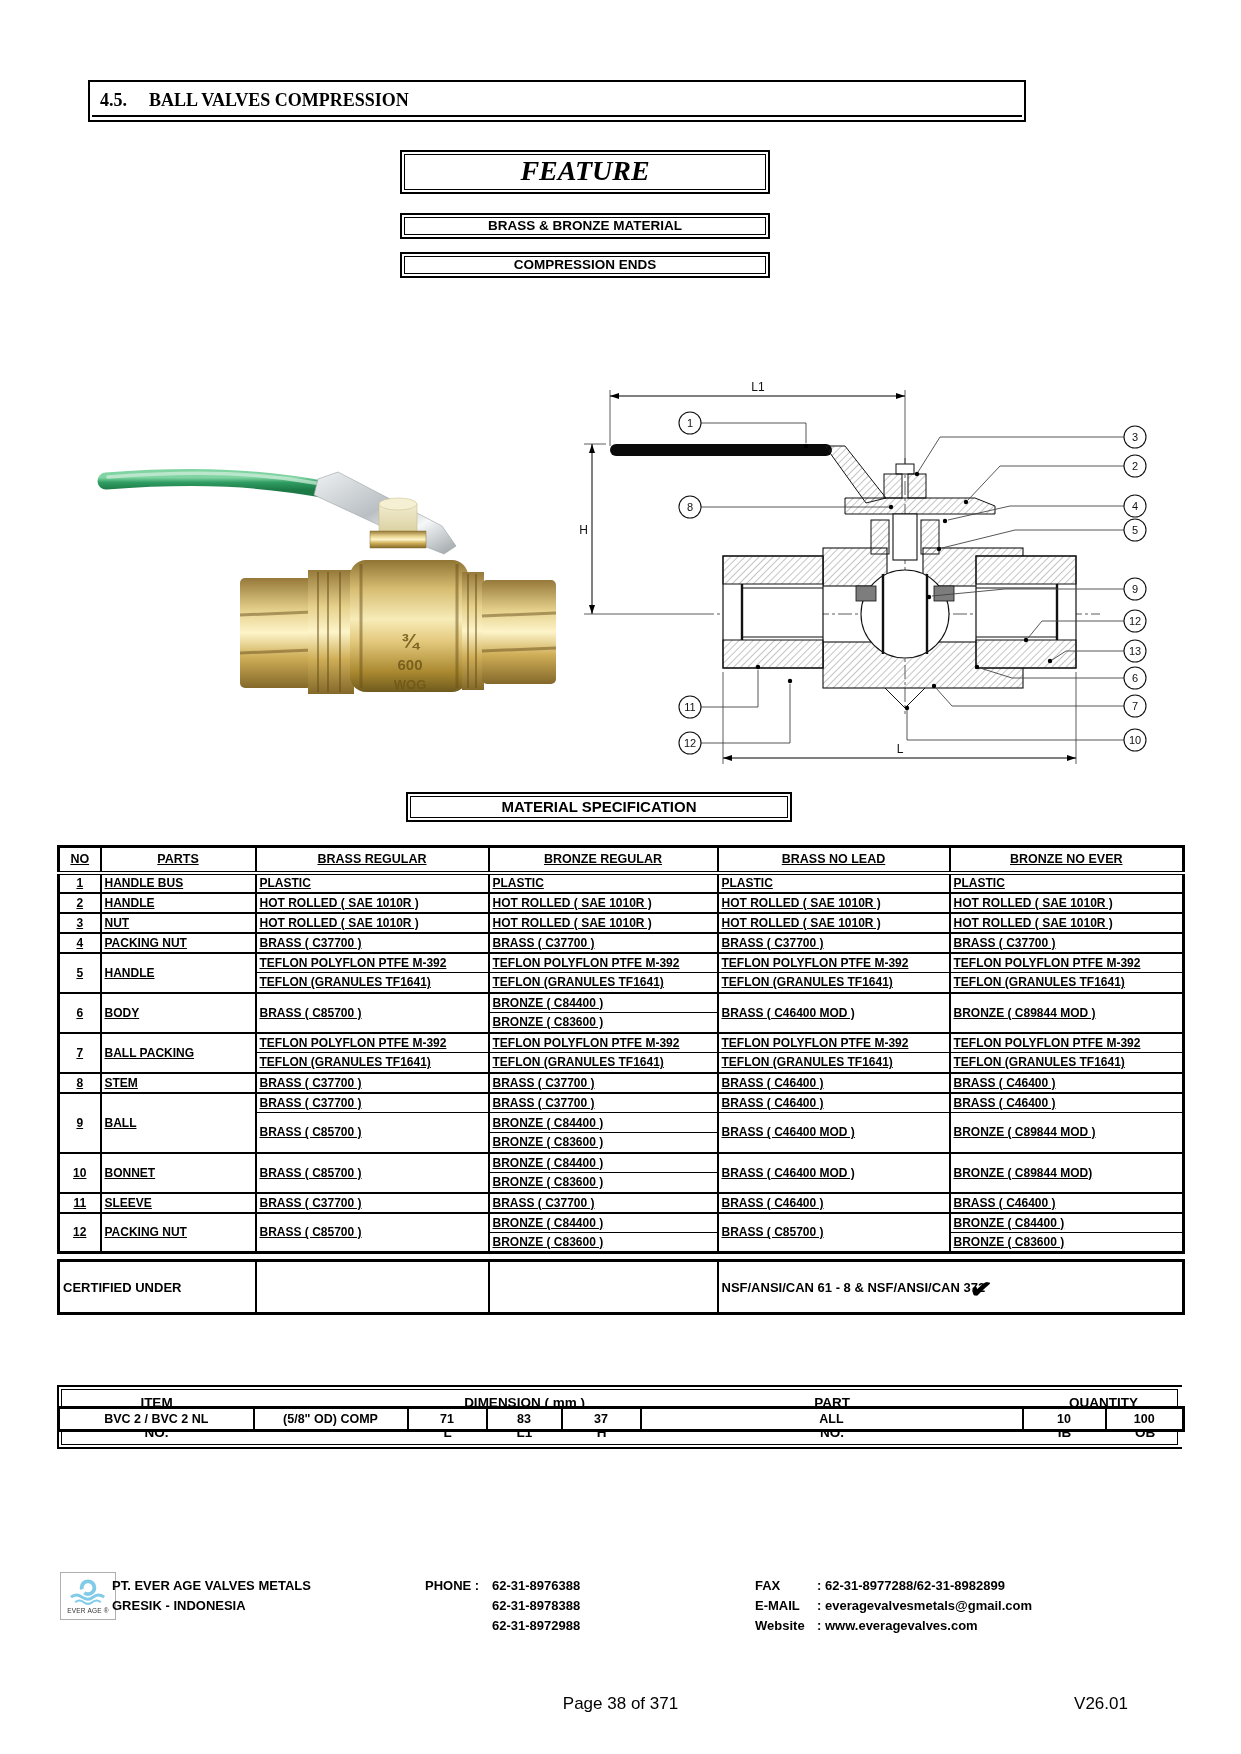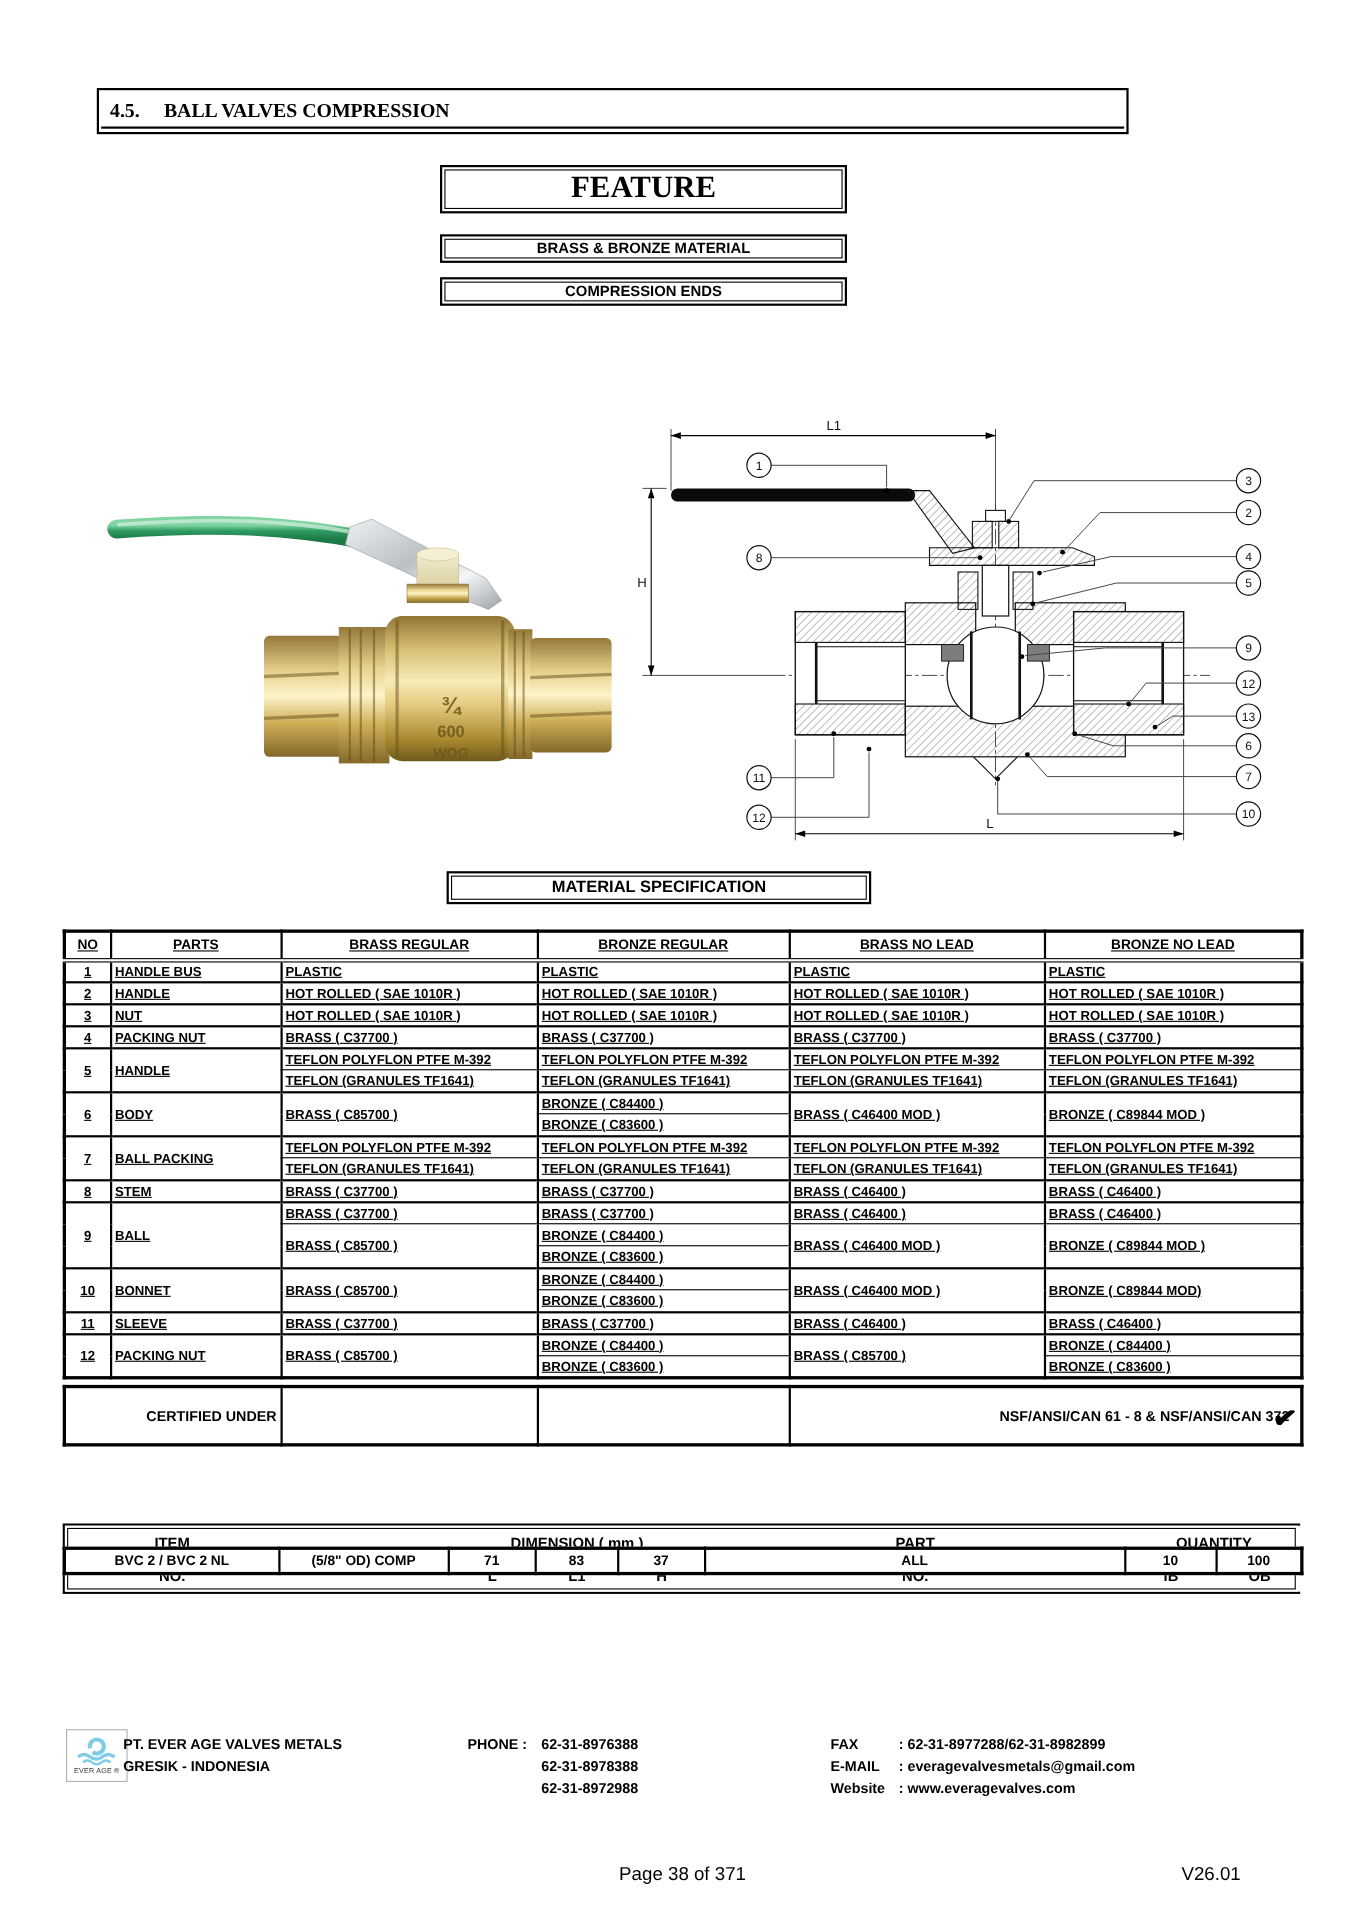--- a/index.html
+++ b/index.html
@@ -19,21 +19,21 @@
   table{border-collapse:collapse;table-layout:fixed;background:#fff;}
   .mt{border:3px solid #000;text-decoration:underline;}
   .mt th,.mt td{border:1px solid #000;border-left-width:2px;border-right-width:2px;
       font-size:12px;font-weight:bold;padding:0 3px;overflow:hidden;white-space:nowrap;}
   .mt th{font-size:12.5px;text-align:center;border-bottom:4px double #000;}
   .mt tr{height:20px;}
   .mt tr.hd{height:26px;}
   .mt tr.g td{border-top-width:2px;}
   .mt td.c{text-align:center;}
   .ct{border:3px solid #000;}
-  .ct td{border:2px solid #000;font-size:13px;font-weight:bold;text-align:right;height:26px;padding:12px 3px;}
+  .ct td{border:2px solid #000;font-size:13px;font-weight:bold;text-align:left;height:26px;padding:12px 3px;}
   .chk{display:inline-block;font-size:26px;line-height:0;vertical-align:-6px;margin-left:-15px;transform:rotate(8deg);}
   .dh{width:100%;height:100%;}
   .dh th{font-size:13.5px;font-weight:bold;text-align:center;padding:0;}
   .dt{border:3px solid #000;}
   .dt td{border:2px solid #000;font-size:12.5px;font-weight:bold;text-align:center;height:20px;padding:0 2px;white-space:nowrap;}
   
   .drw text{font-family:"Liberation Sans",sans-serif;font-size:12px;fill:#111;}
   .drw .co{font-size:11px;}
   
   .logo-box{position:absolute;left:60px;top:1572px;width:56px;height:48px;border:1px solid #b0b0b0;
@@ -46,21 +46,21 @@
 </head>
 <body>
 
 <div id="page">
 
   <div class="title-box">
     <div class="title-text"><span class="num">4.5.</span><span>BALL VALVES COMPRESSION</span></div>
   </div>
 
   <div class="dbox" style="left:400px;top:150px;width:370px;height:44px;">
-    <div class="serifhead" style="font-size:28px;line-height:38px;">FEATURE</div>
+    <div class="serifhead" style="font-size:28px;line-height:38px;font-style:italic;">FEATURE</div>
   </div>
   <div class="dbox" style="left:400px;top:213px;width:370px;height:26px;">
     <div class="sanshead" style="font-size:13.5px;line-height:21px;">BRASS &amp; BRONZE MATERIAL</div>
   </div>
   <div class="dbox" style="left:400px;top:252px;width:370px;height:26px;">
     <div class="sanshead" style="font-size:13.5px;line-height:21px;">COMPRESSION ENDS</div>
   </div>
 
   <svg class="abs" style="left:95px;top:460px;" width="470" height="245" viewBox="95 460 470 245">
     <defs>
@@ -288,21 +288,21 @@
         <col style="width:232px">
         <col style="width:234px">
       </colgroup>
     <tbody>
         <tr class="hd">
       <th>NO</th>
       <th>PARTS</th>
       <th>BRASS REGULAR</th>
       <th>BRONZE REGULAR</th>
       <th>BRASS NO LEAD</th>
-      <th>BRONZE NO LEAD</th>
+      <th>BRONZE NO EVER</th>
     </tr>
     <tr class="g">
           <td class="c">1</td>
           <td>HANDLE BUS</td>
           <td>PLASTIC</td>
           <td>PLASTIC</td>
           <td>PLASTIC</td>
           <td>PLASTIC</td>
         </tr>
     <tr class="g">

